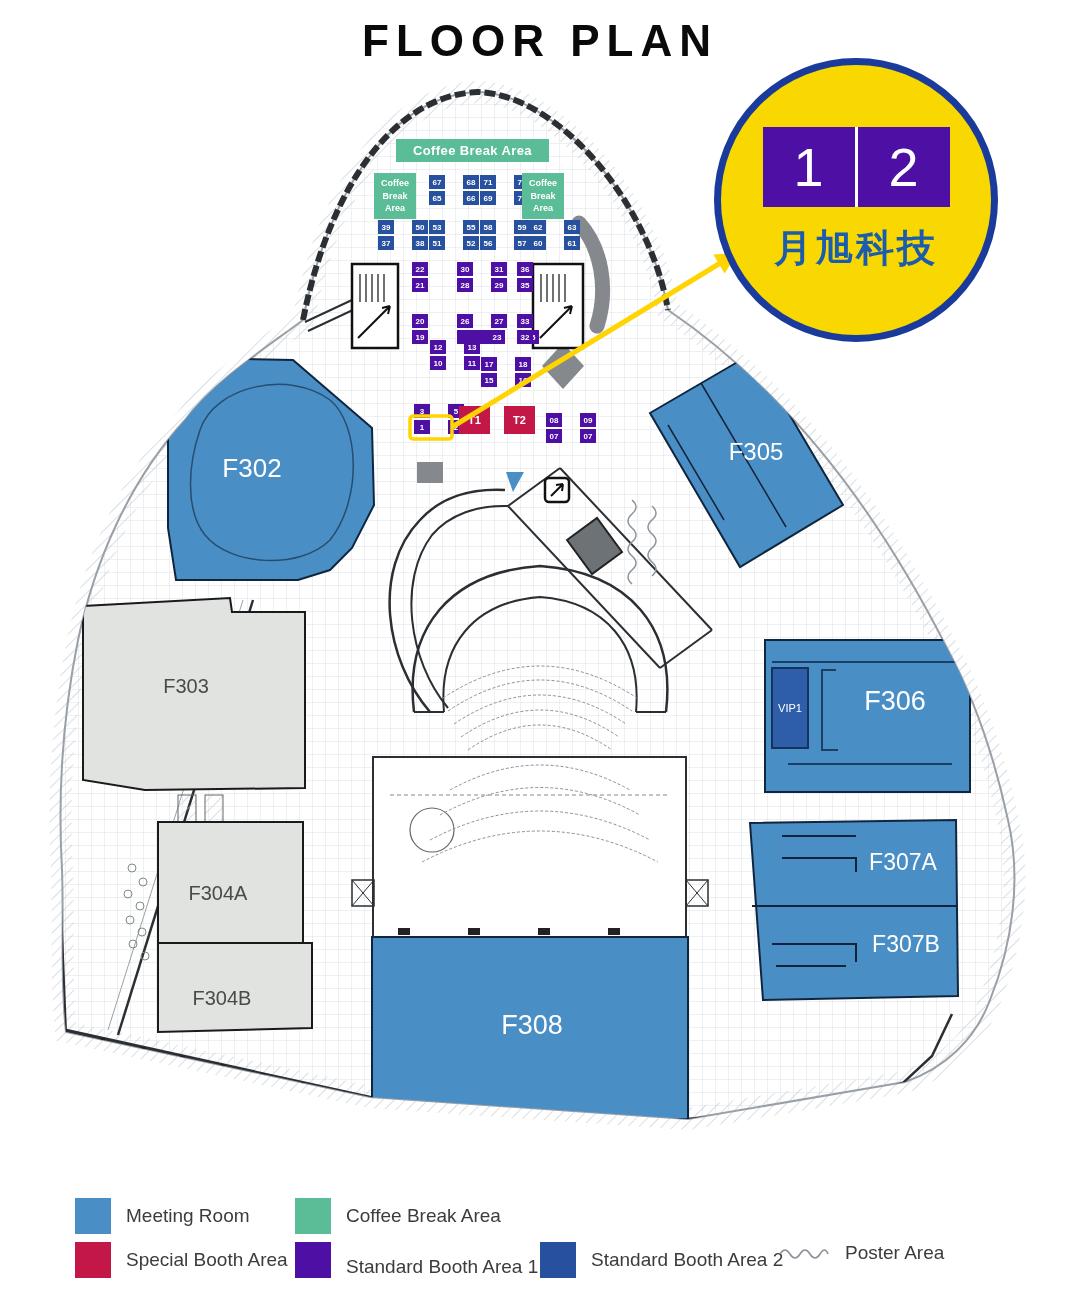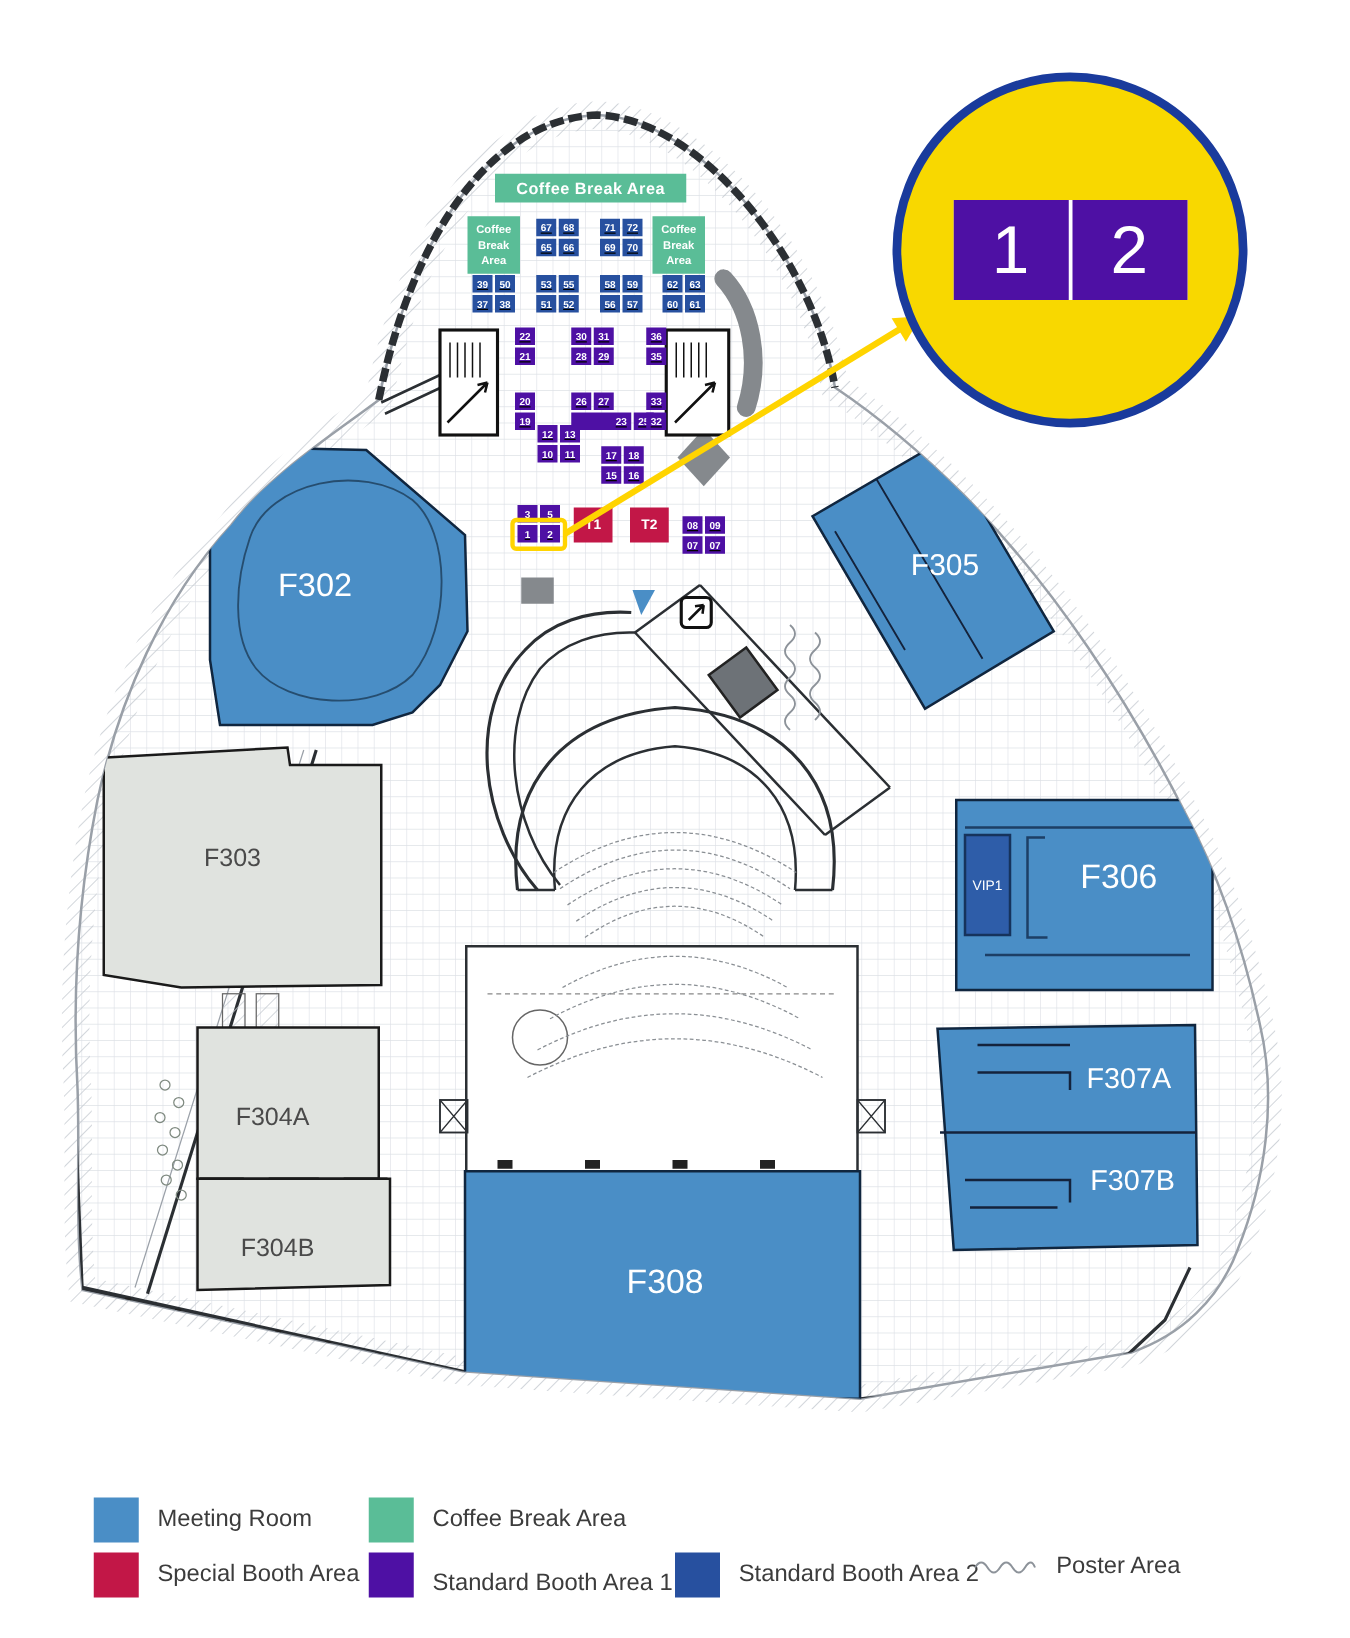--- a/index.html
+++ b/index.html
@@ -14,21 +14,21 @@
   .rl-gray{fill:#4a4a4a;}
 
   
   .banner{position:absolute;left:396px;top:139px;width:153px;height:23px;
           color:#fff;font-size:13px;font-weight:700;display:flex;
           align-items:center;justify-content:center;letter-spacing:.4px;}
 
   
   #booths{position:absolute;left:0;top:0;width:1080px;height:1310px;}
   .cluster{position:absolute;display:flex;flex-direction:column;gap:2px;}
-  .brow{display:flex;gap:2px;text-decoration:underline;}
+  .brow{display:flex;gap:18px;}
   .bcell{width:16px;height:14px;color:#fff;font-size:8px;font-weight:700;
          display:flex;align-items:center;justify-content:center;}
   .coffee-box{color:#fff;font-size:9px;font-weight:700;line-height:1.18;
          display:flex;flex-direction:column;align-items:center;justify-content:center;text-align:center;}
   .special-box{color:#fff;font-size:11px;font-weight:700;
          display:flex;align-items:center;justify-content:center;}
 
   
   .badge{position:absolute;left:714px;top:58px;width:270px;height:270px;border-radius:50%;
          border:7px solid #1a3b9c;display:flex;flex-direction:column;align-items:center;
@@ -389,22 +389,24 @@
     <rect x="410" y="416" width="42" height="23" rx="3" fill="none" stroke-width="3.5" stroke="#ffd400"></rect>
     <line x1="452" y1="427" x2="722" y2="262" stroke-width="5" stroke="#ffd400"></line>
     <polygon points="737,253 724.7,273.4 713.3,254.6" fill="#ffd400"></polygon>
   </svg>
 
   <div class="badge" style="background: rgb(248, 216, 0); border-color: rgb(26, 59, 156);">
     <div class="badge-squares">
       <div class="badge-sq" style="background: rgb(78, 16, 164);">1</div>
       <div class="badge-sq" style="background: rgb(78, 16, 164);">2</div>
     </div>
+    <div class="badge-company" style="color: rgb(27, 92, 172);">月旭科技</div>
   </div>
 
+  <div class="title">FLOOR PLAN</div>
 
   <div>
     <div class="li li-1">
       <div class="sw" style="background: rgb(74, 142, 198);"></div>
       <div class="li-label">Meeting Room</div>
     </div>
     <div class="li li-2">
       <div class="sw" style="background: rgb(90, 189, 151);"></div>
       <div class="li-label">Coffee Break Area</div>
     </div>

